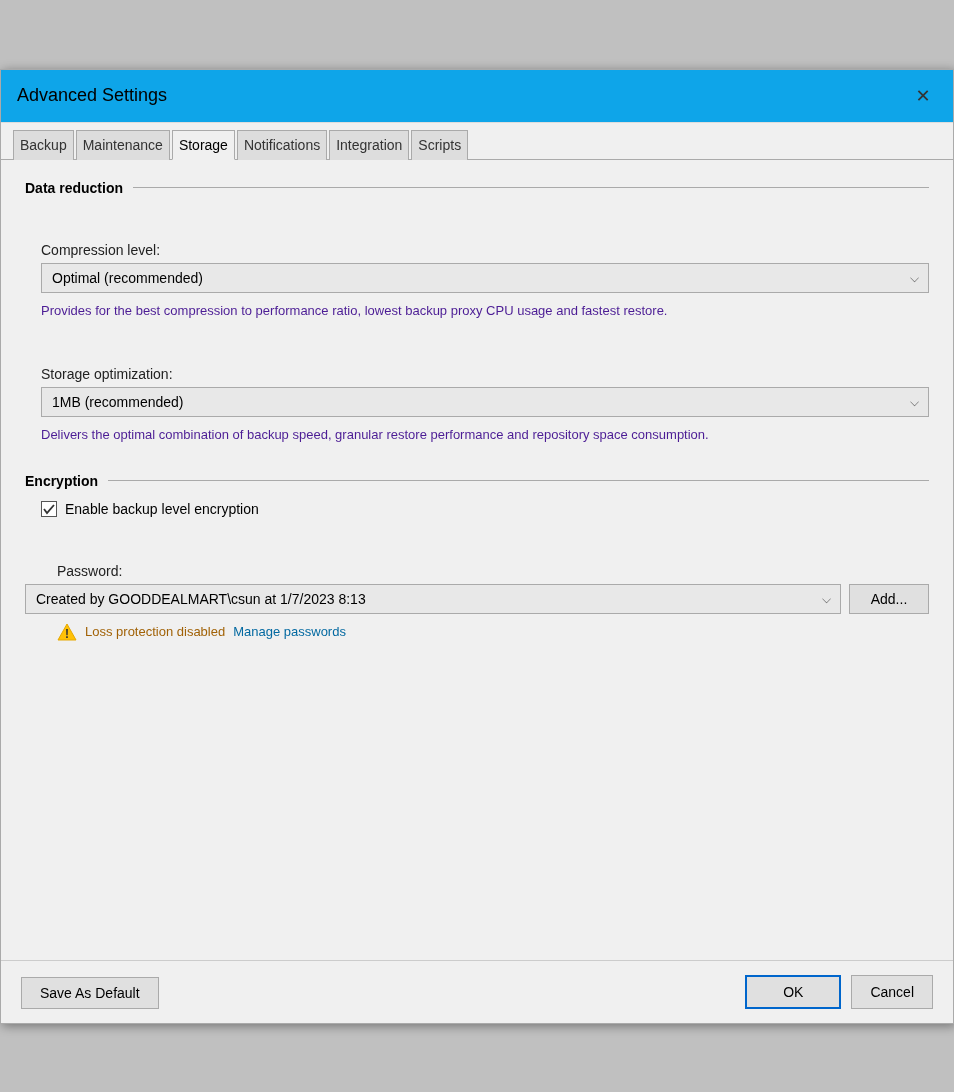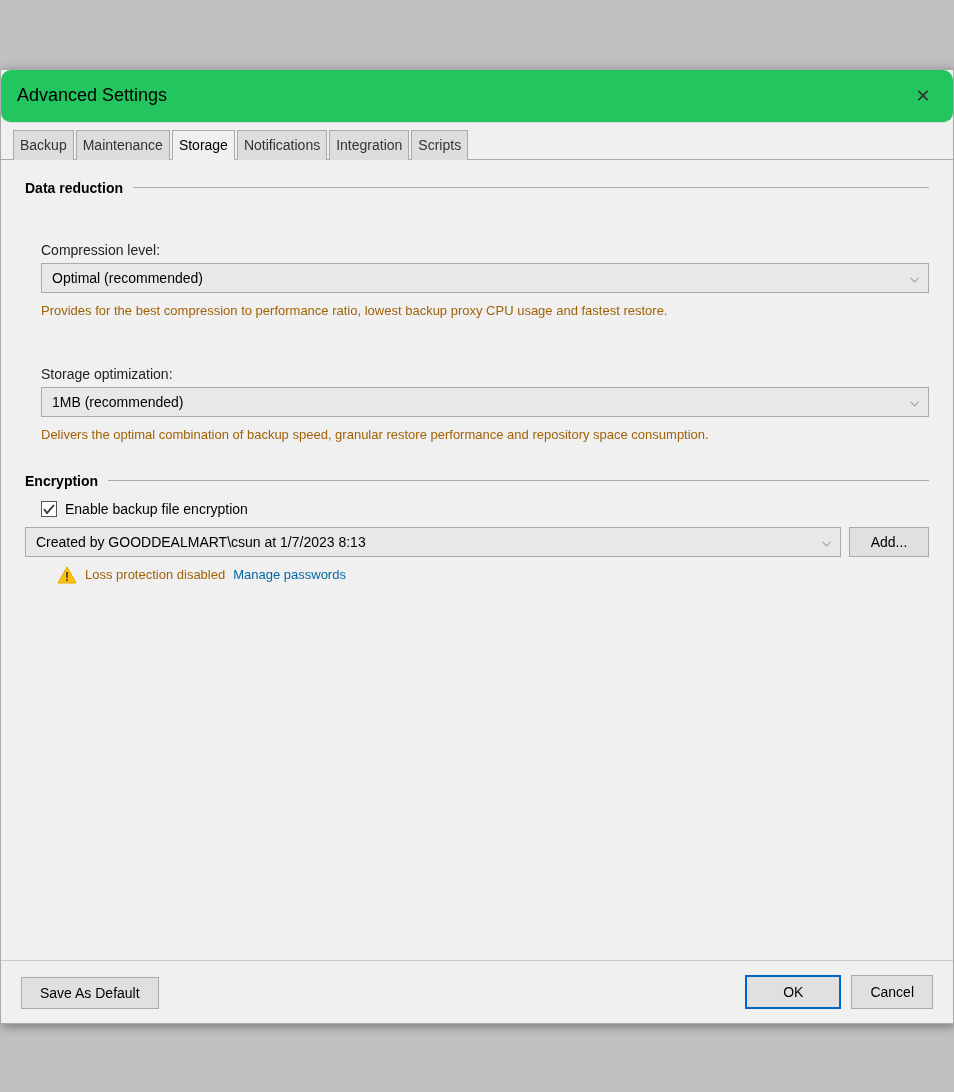--- a/index.html
+++ b/index.html
@@ -12,27 +12,26 @@
       font-family: 'Segoe UI', Tahoma, sans-serif;
       font-size: 14px;
     }
     .dialog {
       width: 954px;
       background: #f0f0f0;
       border: 1px solid #aaa;
       box-shadow: 2px 2px 10px rgba(0,0,0,0.4);
     }
     .title-bar {
-      background: #22c55e;
+      background: #0ea5e9;
       display: flex;
       justify-content: space-between;
       align-items: center;
       padding: 12px 16px;
       border-bottom: 1px solid #ddd;
-      border-radius: 10px;
     }
     .title-bar-text {
       font-size: 18px;
       font-weight: 400;
       color: #000;
     }
     .close-btn {
       width: 28px;
       height: 28px;
       background: none;
@@ -122,21 +121,21 @@
       position: absolute;
       right: 10px;
       top: 50%;
       transform: translateY(-50%);
       pointer-events: none;
       font-size: 12px;
       color: #555;
     }
     .description {
       font-size: 13px;
-      color: #a16207;
+      color: #4c1d95;
       margin-left: 16px;
       margin-top: 6px;
       line-height: 1.5;
     }
     .field-group {
       margin-bottom: 16px;
     }
     .checkbox-row {
       display: flex;
       align-items: center;
@@ -307,23 +306,24 @@
         <span class="section-title">Encryption</span>
         <div class="section-line"></div>
       </div>
 
       <div class="checkbox-row">
         <div class="checkbox-box">
           <svg viewBox="0 0 12 12">
             <polyline points="1,6 4,10 11,2" stroke="#333" stroke-width="1.8" fill="none"></polyline>
           </svg>
         </div>
-        <span class="checkbox-label">Enable backup file encryption</span>
-      </div>
-
+        <span class="checkbox-label">Enable backup level encryption</span>
+      </div>
+
+      <div class="field-label" style="margin-left:32px; margin-bottom:5px;">Password:</div>
       <div class="password-row">
         <div class="password-dropdown-wrapper">
           <select class="password-dropdown">
             <option value="Created by GOODDEALMART\csun at 1/7/2023 8:13">Created by GOODDEALMART\csun at 1/7/2023 8:13</option>
           </select>
           <span class="dropdown-arrow">⌵</span>
         </div>
         <button class="add-btn">Add...</button>
       </div>
 

